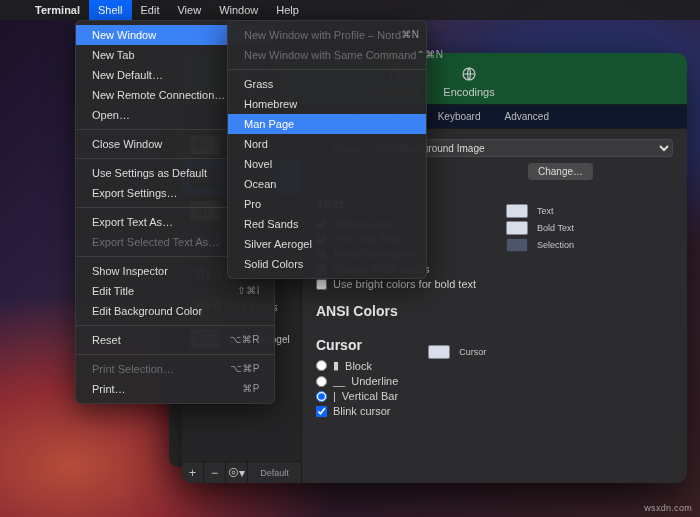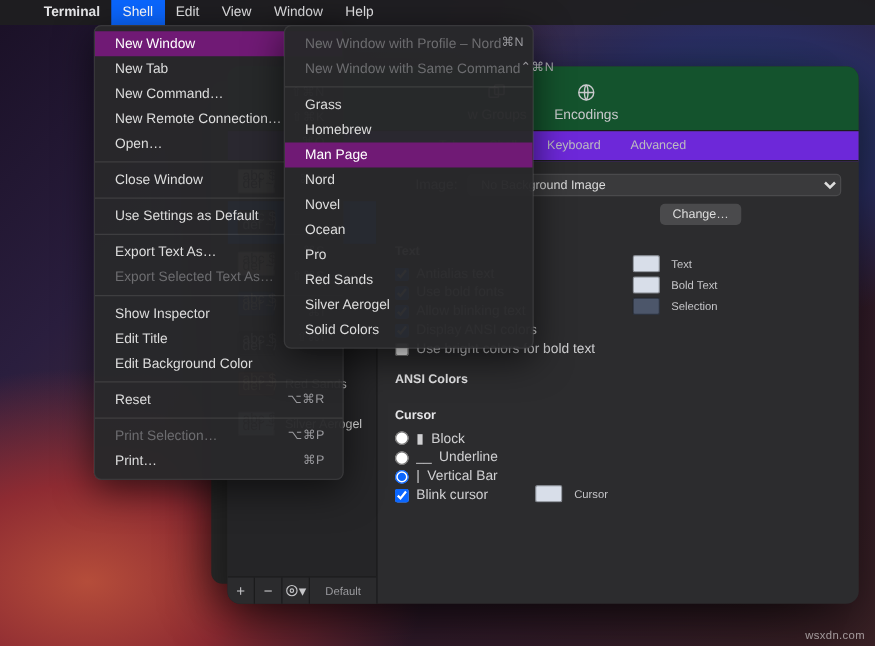--- a/index.html
+++ b/index.html
@@ -16,57 +16,57 @@
 .menubar { position: absolute; top: 0; left: 0; right: 0; height: 20px; background: rgba(30,30,32,0.92); display: flex; align-items: center; color: #e5e5e7; z-index: 50; padding-left: 12px; backdrop-filter: blur(10px); }
 .menubar .apple { font-size: 12px; margin-right: 14px; }
 .menubar .mitem { padding: 0 9px; line-height: 20px; cursor: default; }
 .menubar .mitem.bold { font-weight: 600; }
 .menubar .mitem.active { background: #0a66ff; color: #fff; }
 
 
 .menu { position: absolute; background: rgba(40,40,42,0.97); border: 1px solid rgba(255,255,255,0.08); border-radius: 6px; box-shadow: 0 8px 30px rgba(0,0,0,0.6); padding: 4px 0; color: #ddd; min-width: 200px; z-index: 60; }
 .menu .row { display: flex; justify-content: space-between; align-items: center; padding: 2px 14px 2px 16px; line-height: 16px; white-space: nowrap; }
 .menu .row.disabled { color: #6d6d70; }
-.menu .row.hl { background: #701a75; color: #fff; }
+.menu .row.hl { background: #3b82f6; color: #fff; }
 .menu .sep { height: 1px; background: rgba(255,255,255,0.1); margin: 4px 0; }
 .menu .sc { color: #9a9a9e; font-size: 10px; letter-spacing: 0.5px; }
 .menu .arrow { font-size: 9px; color: #bdbdc0; }
 .menu .row.hl .arrow { color: #fff; }
 
 
 .termwin { position: absolute; left: 169px; top: 65px; width: 468px; height: 402px; background: #2b2b2b; border-radius: 9px; box-shadow: 0 12px 40px rgba(0,0,0,0.55); z-index: 10; }
 
 
 .prefs { position: absolute; left: 182px; top: 53px; width: 505px; height: 430px; background: #2c2c2e; border-radius: 10px; box-shadow: 0 14px 42px rgba(0,0,0,0.6); z-index: 20; color: #ddd; overflow: hidden; }
 .prefs .toolbar { height: 52px; background: #14532d; border-bottom: 1px solid #1c1c1d; display: flex; align-items: center; justify-content: center; gap: 22px; padding-top: 4px; }
 .tbitem { display: flex; flex-direction: column; align-items: center; gap: 2px; color: #c9c9cc; font-size: 9px; }
 .tbitem .ic { width: 20px; height: 20px; display: flex; align-items: center; justify-content: center; }
 .tbitem svg { width: 18px; height: 18px; }
 
-.prefs .tabs { height: 24px; background: #6d28d9; display: flex; justify-content: center; align-items: center; gap: 0; border-bottom: 1px solid #1c1c1d; }
+.prefs .tabs { height: 24px; background: #0f172a; display: flex; justify-content: center; align-items: center; gap: 0; border-bottom: 1px solid #1c1c1d; }
 .tabs .tab { padding: 3px 12px; font-size: 10px; color: #bcbcc0; border-radius: 4px; }
 
 .prefs .body { display: flex; height: calc(100% - 76px); }
 .profiles { width: 120px; background: #252527; border-right: 1px solid #1b1b1c; display: flex; flex-direction: column; }
 .profiles .list { flex: 1; overflow: hidden; }
 .prow { display: flex; align-items: center; gap: 8px; padding: 6px 8px; color: #ddd; }
 .prow.sel { background: #0a66ff; color: #fff; }
 .prow .thumb { width: 30px; height: 20px; border-radius: 2px; border: 1px solid rgba(0,0,0,0.4); flex-shrink: 0; }
 .prow .pname { font-size: 10px; line-height: 11px; }
 .prow .psub { font-size: 8px; opacity: 0.8; display: block; }
 .profiles .footer { height: 22px; background: #2b2b2d; border-top: 1px solid #1b1b1c; display: flex; align-items: center; gap: 0; }
 .profiles .footer .fbtn { width: 22px; height: 22px; display: flex; align-items: center; justify-content: center; color: #c5c5c8; border-right: 1px solid #1b1b1c; font-size: 12px; }
 .profiles .footer .flabel { flex:1; font-size: 9px; color: #9a9a9e; text-align: center; }
 
 .settings { flex: 1; padding: 10px 14px; font-size: 10px; color: #d0d0d2; overflow: hidden; }
 .settings .frow { display: flex; align-items: center; margin-bottom: 6px; }
 .settings .flabel { width: 58px; text-align: right; padding-right: 8px; color: #c9c9cc; }
 .settings select.bgselect { flex: 1; background: #3a3a3c; border: 1px solid #4a4a4c; color: #ddd; border-radius: 4px; padding: 2px 6px; font-size: 10px; height: 18px; }
 .settings .btn { background: #4a4a4c; border: none; color: #ddd; border-radius: 4px; padding: 3px 10px; font-size: 10px; }
-.settings h4 { font-size: 10px; font-weight: 600; color: #e5e5e7; margin: 10px 0 6px; }
+.settings h4 { font-size: 14px; font-weight: 600; color: #e5e5e7; margin: 10px 0 6px; }
 .chk { display: flex; align-items: center; gap: 6px; margin-bottom: 3px; }
 .chk input { accent-color: #0a66ff; width: 11px; height: 11px; }
 .twocol { display: flex; gap: 30px; }
 .swatch-row { display: flex; gap: 3px; align-items: center; margin-bottom: 3px; }
 .sw { width: 16px; height: 13px; border-radius: 2px; border: 1px solid rgba(0,0,0,0.4); }
 .sw.lg { width: 22px; height: 14px; }
 .swlabel { font-size: 9px; color: #c5c5c8; margin-left: 6px; }
 .radio { display: flex; align-items: center; gap: 6px; margin-bottom: 3px; }
 .radio input { accent-color: #0a66ff; width: 11px; height: 11px; }
 
@@ -228,21 +228,21 @@
             </div>
           <div class="swatch-row">
               <span class="sw lg" id="sw-sel" style="background: rgb(76, 86, 106);"></span>
               <span class="swlabel">Selection</span>
             </div>
         </div>
       </div>
 
       <h4>ANSI Colors</h4>
 
-      <div class="twocol" style="margin-top:8px;align-items:flex-end;">
+      <div class="twocol" style="margin-top:8px;">
         <div>
           <h4>Cursor</h4>
           <label class="radio">
               <input type="radio" name="cur" style="">
               <span>▮ </span>
               <span>Block</span>
             </label>
           <label class="radio">
               <input type="radio" name="cur" style="">
               <span>__ </span>
@@ -272,39 +272,42 @@
 <div class="menu" style="left:75px; top:20px; width:152px;">
   <div class="row hl">
       <span>New Window</span>
       <span class="arrow">▶</span>
     </div>
   <div class="row">
       <span>New Tab</span>
       <span class="arrow">▶</span>
     </div>
   <div class="row">
-      <span>New Command…</span>
+      <span>New Default…</span>
       <span class="sc">⇧⌘N</span>
     </div>
   <div class="row">
       <span>New Remote Connection…</span>
       <span class="sc">⇧⌘K</span>
     </div>
   <div class="row">
       <span>Open…</span>
       <span class="sc">⌘O</span>
     </div>
   <div class="sep"></div>
   <div class="row">
       <span>Close Window</span>
       <span class="sc">⌘W</span>
     </div>
   <div class="sep"></div>
   <div class="row">
       <span>Use Settings as Default</span>
+    </div>
+  <div class="row">
+      <span>Export Settings…</span>
     </div>
   <div class="sep"></div>
   <div class="row">
       <span>Export Text As…</span>
       <span class="sc">⌘S</span>
     </div>
   <div class="row disabled">
       <span>Export Selected Text As…</span>
       <span class="sc">⇧⌘S</span>
     </div>

